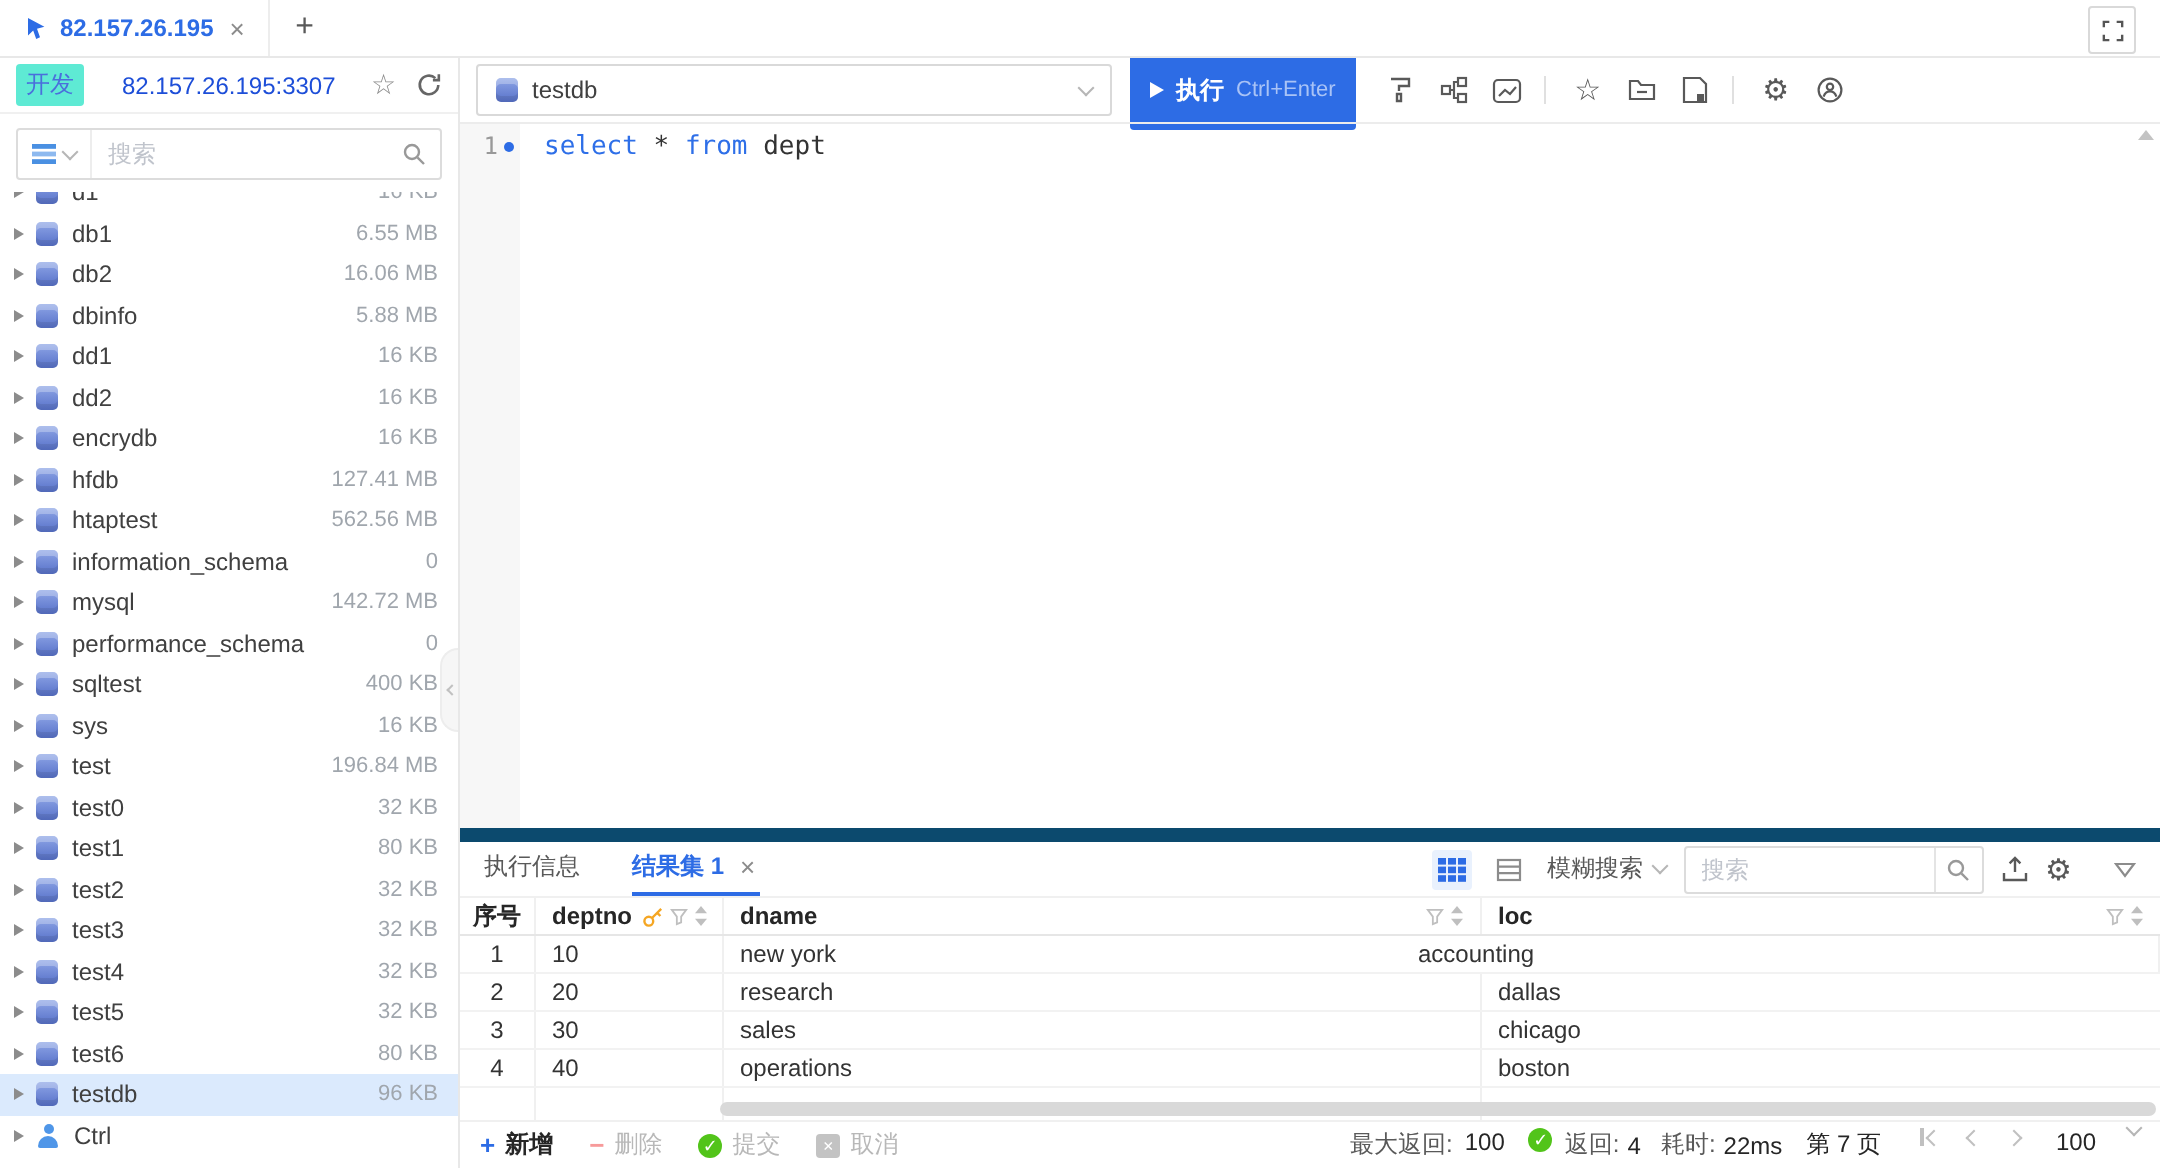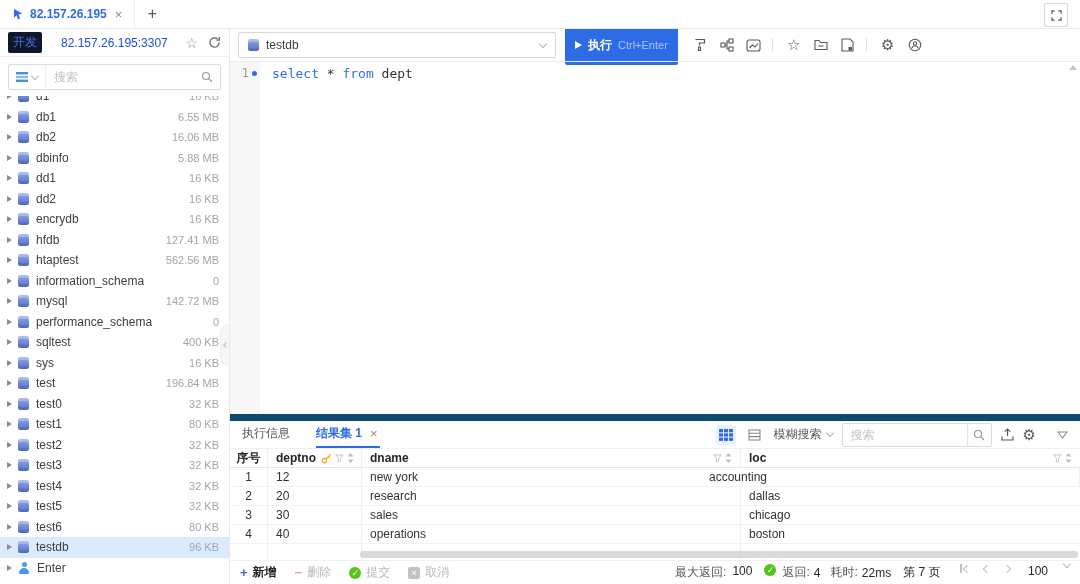--- a/index.html
+++ b/index.html
@@ -15,21 +15,21 @@
   .newtab { width:34px; display:flex; align-items:center; justify-content:center; font-size:16px; color:#595959; }
   .fullscreen-btn { position:absolute; right:12px; top:3px; width:24px; height:24px; border:1px solid #d9d9d9; border-radius:2px; display:flex; align-items:center; justify-content:center; background:#fff; }
 
   
   .main { display:flex; height:555px; }
   .sidebar { width:230px; border-right:1px solid #e8e8e8; display:flex; flex-direction:column; position:relative; }
   .content { flex:1; display:flex; flex-direction:column; min-width:0; }
 
   
   .conn-row { height:28px; display:flex; align-items:center; padding:0 8px; border-bottom:1px solid #f0f0f0; flex:0 0 28px; }
-  .env-badge { background:#0f172a; color:#4a6fdc; padding:2px 5px; border-radius:2px; font-size:12px; }
+  .env-badge { background:#5eead4; color:#4a6fdc; padding:2px 5px; border-radius:2px; font-size:12px; }
   .conn-host { margin-left:19px; color:#1d4ed8; flex:1; }
   .conn-star { color:#8c8c8c; font-size:14px; margin-right:10px; }
   .search-row { padding:7px 8px 6px 8px; flex:0 0 38px; }
   .search-box { height:26px; border:1px solid #dcdcdc; border-radius:2px; display:flex; align-items:center; }
   .filter-seg { display:flex; align-items:center; gap:4px; padding:0 7px; height:100%; border-right:1px solid #ededed; }
   .search-box input { border:none; outline:none; flex:1; min-width:0; padding:0 8px; font-size:12px; font-family:inherit; color:#333; background:transparent; }
   .search-box input::placeholder { color:#c0c4cc; }
   .mag { padding-right:7px; }
   .chev { width:6px; height:6px; border-left:1.4px solid #b6b6b6; border-bottom:1.4px solid #b6b6b6; transform:rotate(-45deg); display:inline-block; margin-top:-3px; }
 
@@ -318,21 +318,21 @@
           <div class="db-row selected">
             <span class="caret"></span>
             <span class="dbicon"></span>
             <span class="db-name">testdb</span>
             <span class="db-size">96 KB</span>
           </div>
         </div>
       <div class="db-row">
         <span class="caret"></span>
         <span class="usericon"></span>
-        <span class="db-name">Enter</span>
+        <span class="db-name">Ctrl</span>
       </div>
     </div>
     <div class="collapse-handle">
         <span class="chev"></span>
       </div>
   </div>
 
   <div class="content">
 
     <div class="toolbar">
@@ -515,21 +515,21 @@
                   </svg>
                 </span>
             </span>
           </div>
         </div>
 
         <div>
 
         <div class="trow">
               <div class="tcell c-idx">1</div>
-              <div class="tcell c-deptno">12</div>
+              <div class="tcell c-deptno">10</div>
               <div class="tcell c-loc">new york</div>
               <div class="tcell c-dname">accounting</div>
             </div>
             <div class="trow">
               <div class="tcell c-idx">2</div>
               <div class="tcell c-deptno">20</div>
               <div class="tcell c-dname">research</div>
               <div class="tcell c-loc">dallas</div>
             </div>
             <div class="trow">

